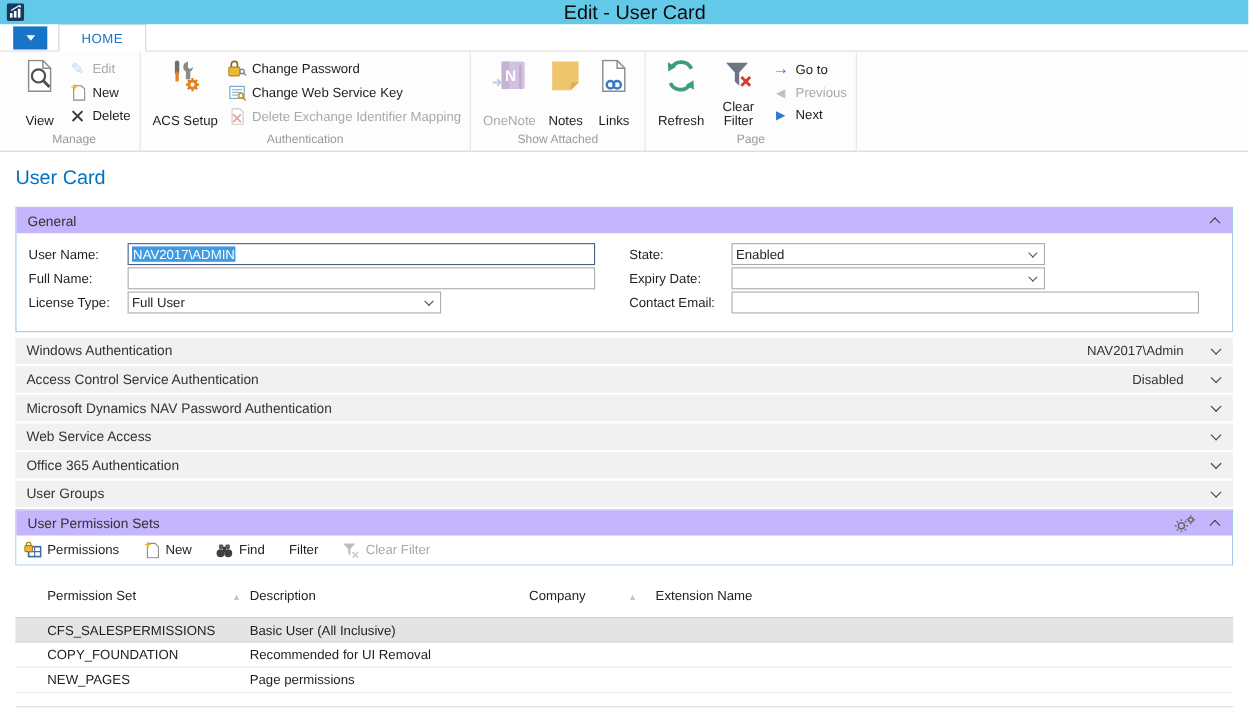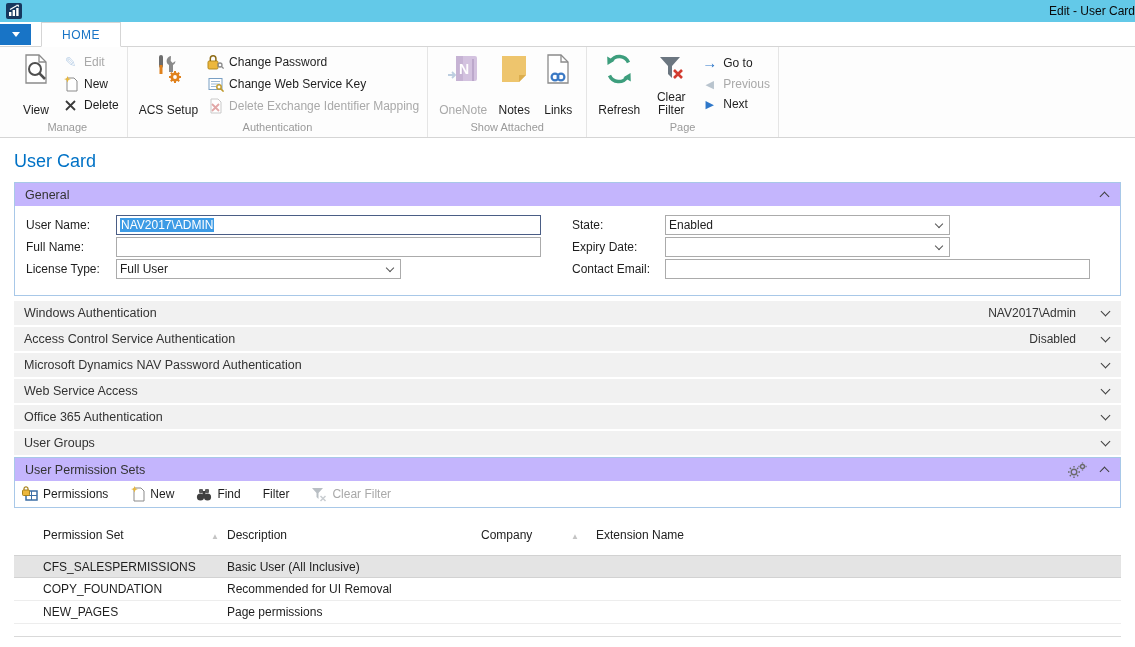--- a/index.html
+++ b/index.html
@@ -2,24 +2,24 @@
 <html><head>
 <meta charset="utf-8">
 <style>
   * { box-sizing: border-box; margin: 0; padding: 0; }
   html,body { width: 1135px; height: 647px; overflow: hidden; }
   body { font-family: "Liberation Sans", sans-serif; font-size: 12px; color: #1e1e1e; background: #fff; }
 
   
   .titlebar { height: 22px; background: #63c9e8; display: flex; align-items: center; position: relative; }
   .app-icon { margin-left: 6px; display: block; }
-  .win-title { position: absolute; left: 0; right: 0; text-align: right; font-size: 12px; color: #0a0a0a; padding-left: 19px; }
+  .win-title { position: absolute; left: 0; right: 0; text-align: center; font-size: 18px; color: #0a0a0a; padding-left: 19px; }
 
   
-  .tabrow { height: 25px; background: #fff; display: flex; align-items: flex-end; padding-left: 0; border-bottom: 1px solid #d5d5d5; }
+  .tabrow { height: 25px; background: #fff; display: flex; align-items: flex-end; padding-left: 12px; border-bottom: 1px solid #d5d5d5; }
   .appmenu-btn { width: 31px; height: 21px; background: #1874c6; display: flex; align-items: center; justify-content: center; align-self: center; margin-right: 10px; cursor: pointer; }
   .tri-down { width: 0; height: 0; border-left: 4px solid transparent; border-right: 4px solid transparent; border-top: 5px solid #fff; }
   .tab-active { height: 25px; margin-bottom: -1px; background: #fff; border: 1px solid #d5d5d5; border-bottom: 1px solid #fff; color: #1874c6; padding: 0 20px; display: flex; align-items: center; font-size: 12px; letter-spacing: .5px; }
 
   
   .ribbon { height: 91px; background: #fdfdfd; border-bottom: 1px solid #d5d5d5; display: flex; padding-left: 8px; }
   .rgroup { display: flex; flex-direction: column; border-right: 1px solid #e5e5e5; padding: 2px 6px 0 6px; }
   .rgroup-content { flex: 1; display: flex; align-items: stretch; }
   .rgroup-label { text-align: center; color: #9a9a9a; font-size: 11px; height: 17px; line-height: 15px; }
   .btn-large { display: flex; flex-direction: column; align-items: center; justify-content: space-between; padding: 5px 5px 3px 5px; min-width: 44px; text-align: center; font-size: 12px; cursor: pointer; }
@@ -29,21 +29,21 @@
   .btn-small .ic { width: 17px; display: inline-flex; justify-content: center; }
   .disabled { color: #a9a9a9; }
   .dim { opacity: .55; }
   .i-pencil::after { content: "✎"; color: #8fb3d9; font-size: 14px; }
   .i-prev::after { content: "◀"; color: #b9c4ce; font-size: 11px; }
   .i-next::after { content: "▶"; color: #2e77c9; font-size: 11px; }
   .i-goto::after { content: "→"; color: #2e77c9; font-size: 15px; font-weight: bold; }
 
   
   .page { padding: 0 14px; }
-  .page-title { color: #0072c6; font-size: 18px; margin: 13px 0 10px 0; font-weight: normal; }
+  .page-title { color: #0072c6; font-size: 18px; margin: 13px 0 16px 0; font-weight: normal; }
 
   .fastab { border: 1px solid #a8c8e8; margin-bottom: 5px; background: #fff; }
   .fastab-header { height: 23px; background: #c4b5fd; display: flex; align-items: center; padding: 0 12px 0 10px; font-size: 12.5px; color: #333; cursor: pointer; }
   .fastab-header .spacer { flex: 1; }
 
   .chev { display: inline-block; width: 7px; height: 7px; border-right: 1.6px solid #3f3f3f; border-bottom: 1.6px solid #3f3f3f; }
   .chev.up { transform: rotate(-135deg); margin-top: 4px; }
   .chev.down { transform: rotate(45deg); margin-bottom: 3px; }
 
   .general-body { padding: 11px 0 12px 11px; display: flex; }

